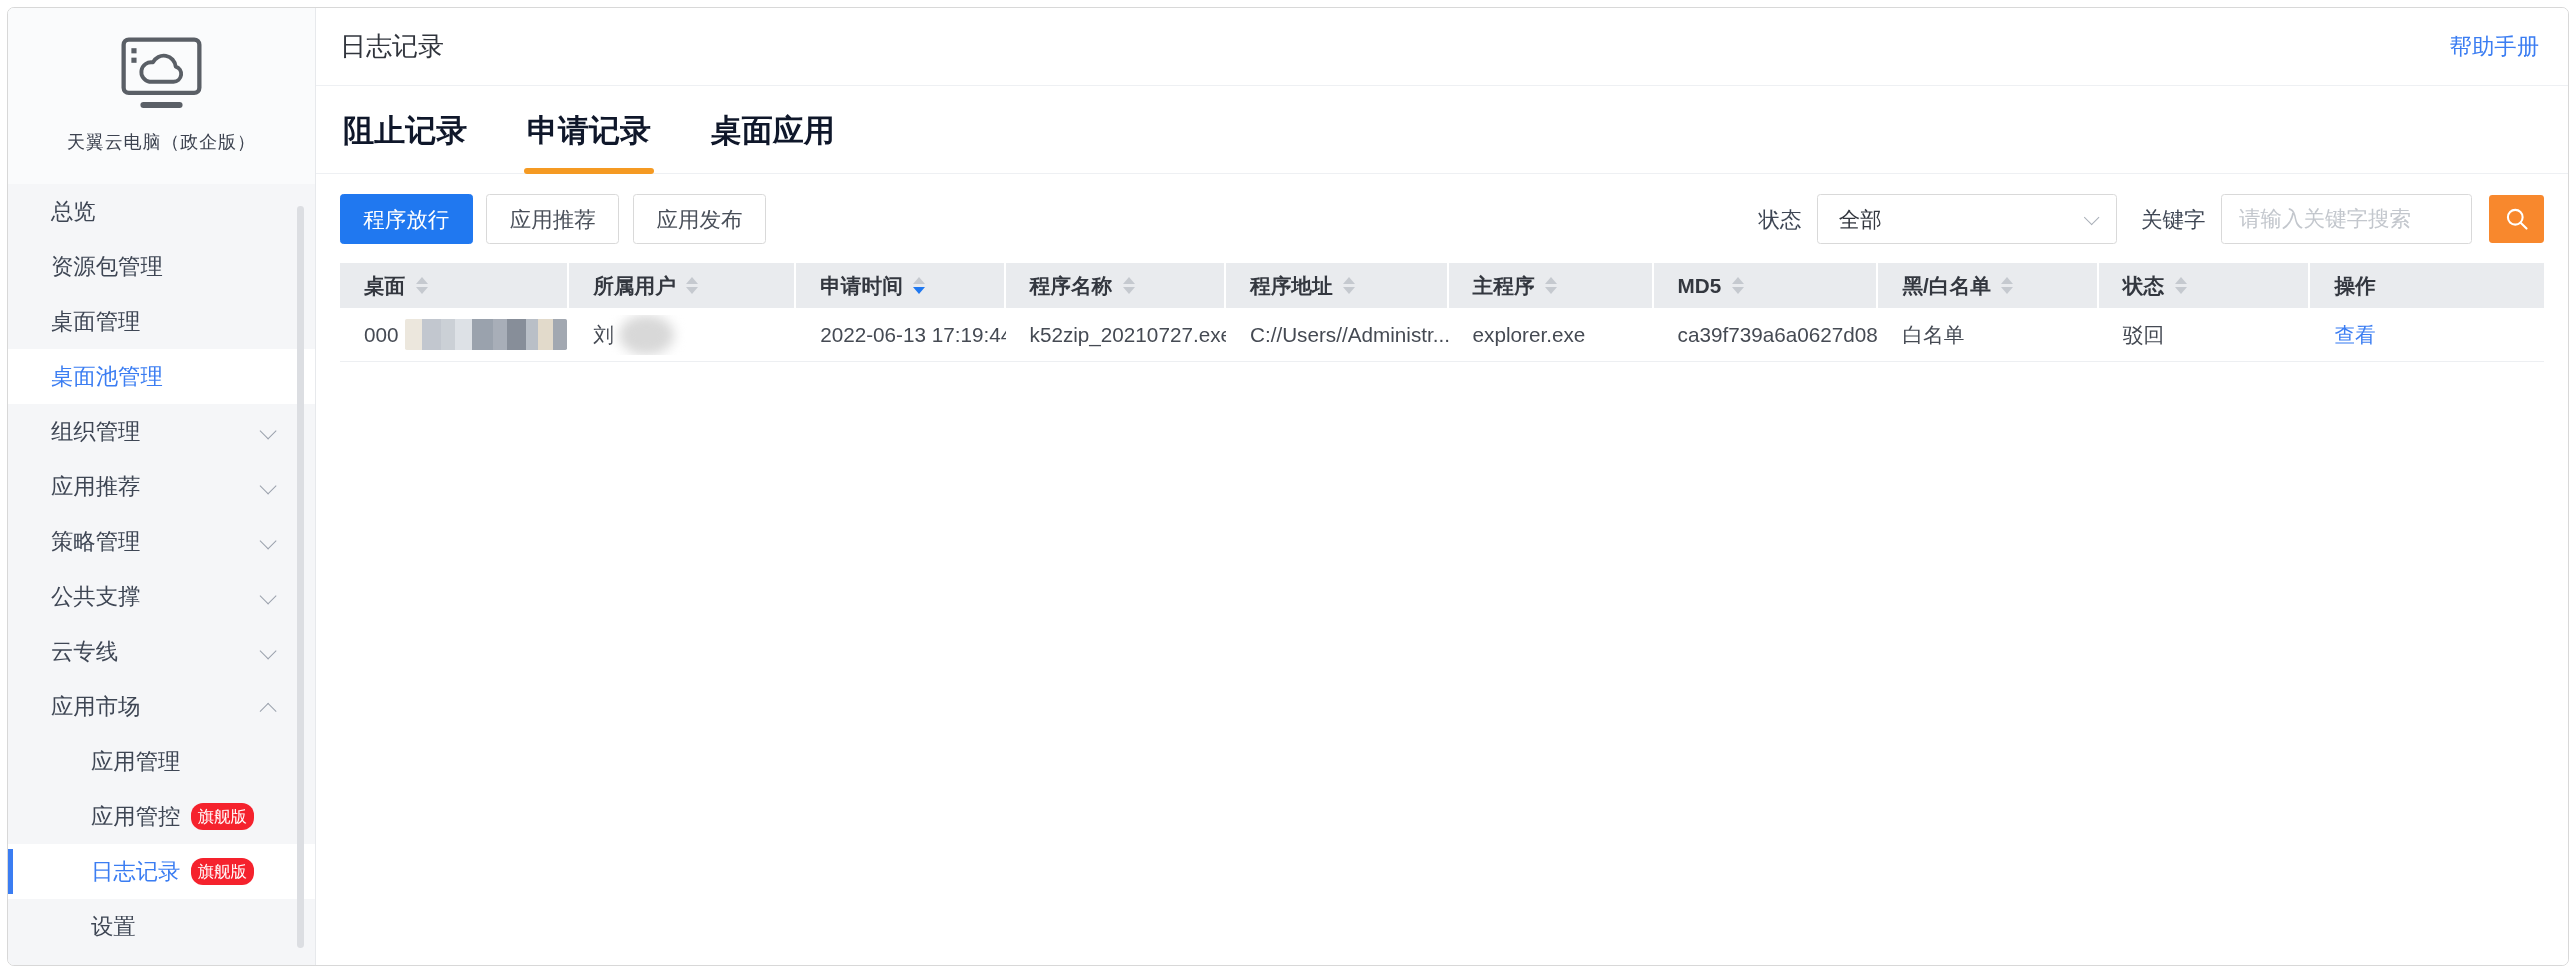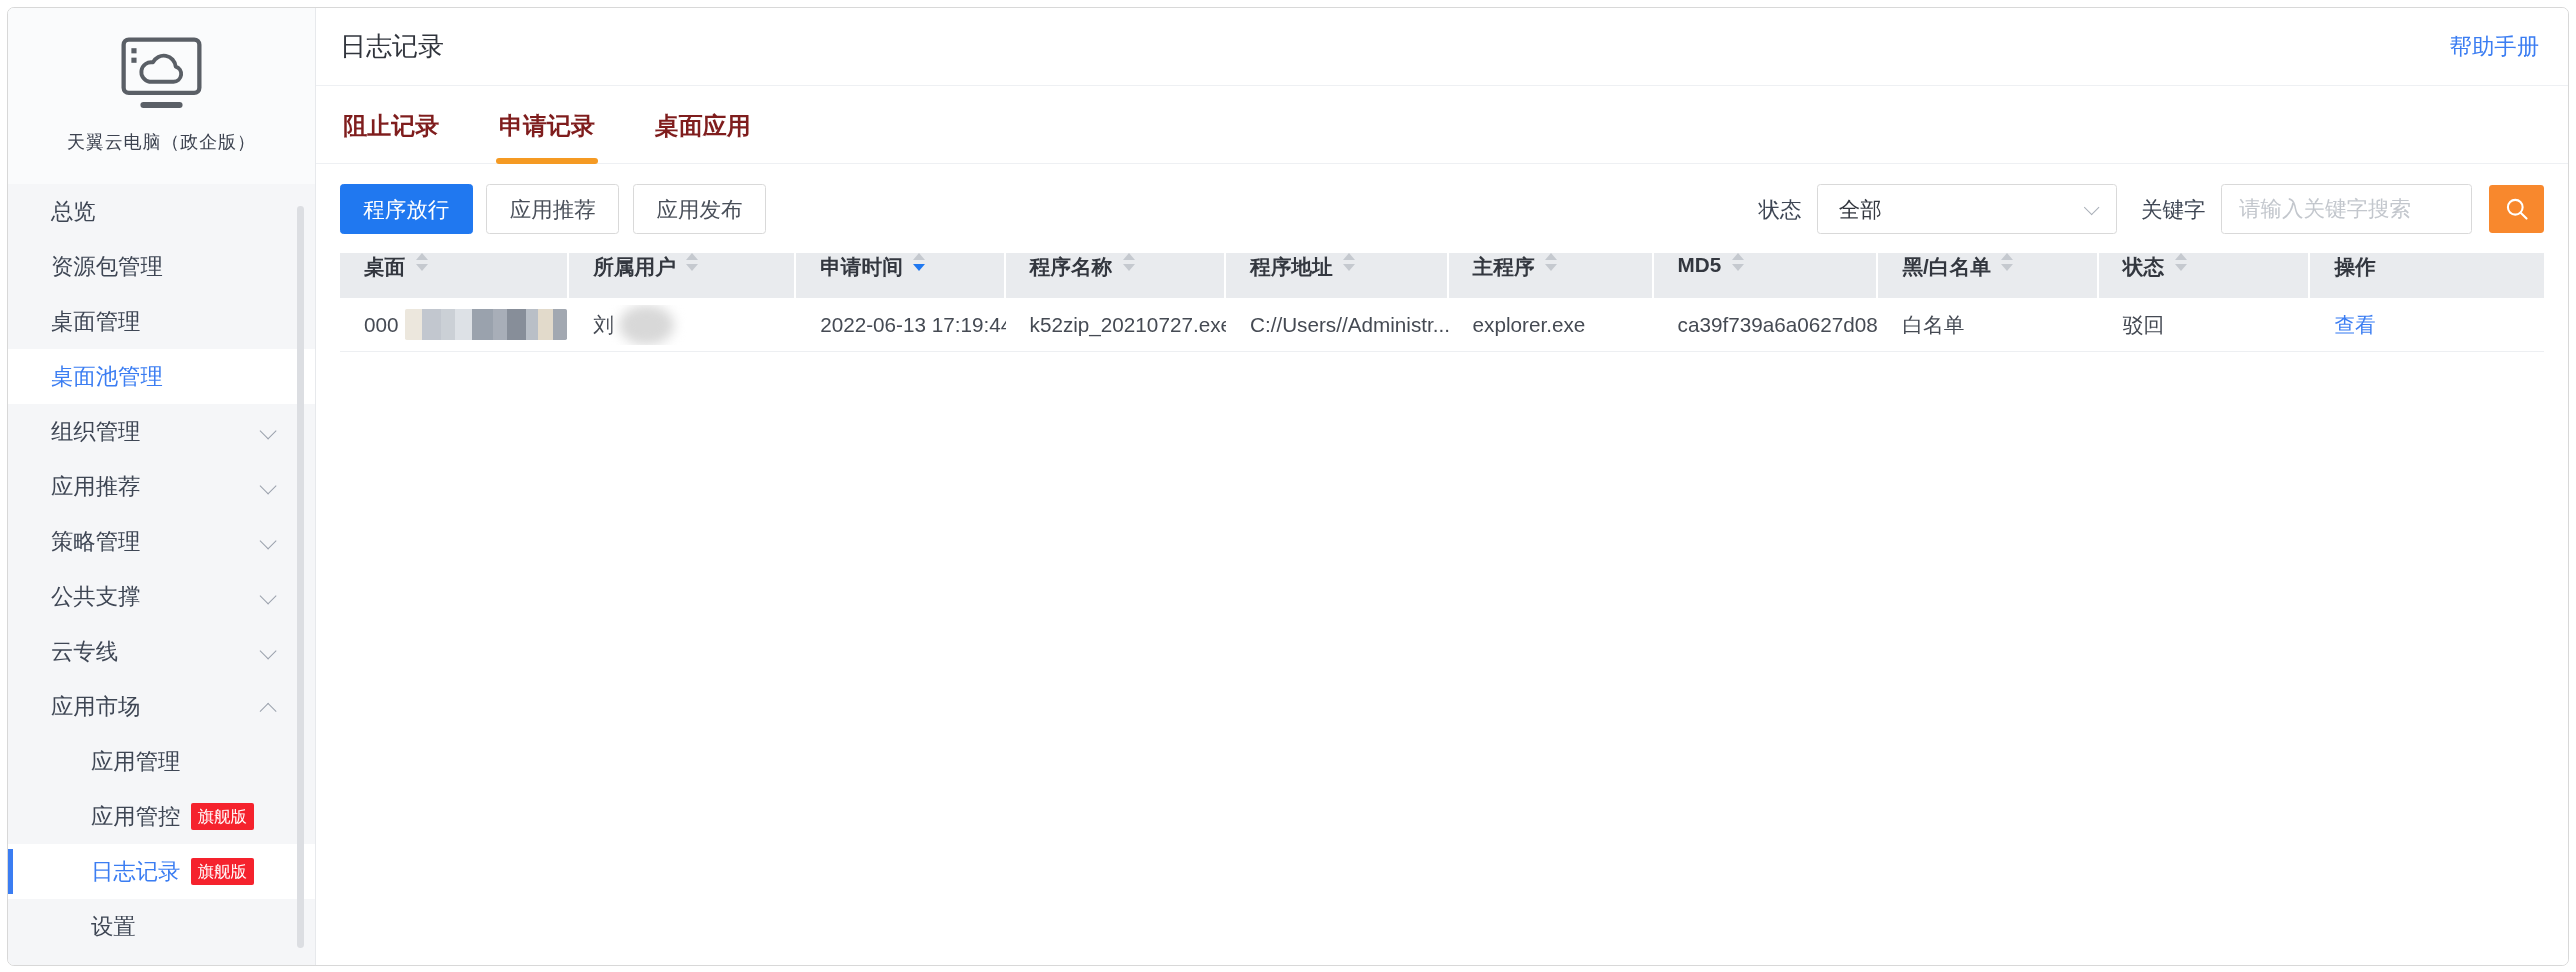--- a/index.html
+++ b/index.html
@@ -12,52 +12,52 @@
   .logo-box{height:176px;background:#fafbfc;display:flex;flex-direction:column;align-items:center;justify-content:center;gap:19px;}
   .logo-icon{width:83px;height:74px;}
   .logo-title{font-size:18px;color:#3d4350;letter-spacing:0.9px;white-space:nowrap;}
   .menu{display:flex;flex-direction:column;}
   .menu-item{position:relative;height:55px;display:flex;align-items:center;padding-left:43px;font-size:22.4px;color:#3e4654;cursor:pointer;}
   .menu-item.sub{padding-left:83px;}
   .menu-item.highlight{background:var(--sidebar-active-bg);color:var(--link-blue);}
   .menu-item.active{background:var(--sidebar-active-bg);color:var(--link-blue);}
   .menu-item.active::before{content:"";position:absolute;left:0;top:5.2px;bottom:5.2px;width:5.2px;background:var(--link-blue);}
   .mi-label{white-space:nowrap;}
-  .badge{margin-left:10.3px;background:var(--badge-red);color:#fff;font-size:16.4px;line-height:1;padding:5.2px 6.9px;border-radius:2px;white-space:nowrap;}
+  .badge{margin-left:10.3px;background:var(--badge-red);color:#fff;font-size:16.4px;line-height:1;padding:5.2px 6.9px;border-radius:12px;white-space:nowrap;}
   .chev{position:absolute;right:41px;width:11.2px;height:11.2px;border-right:1.7px solid #9aa1ac;border-bottom:1.7px solid #9aa1ac;}
   .chev.down{transform:rotate(45deg);top:20.7px;}
   .chev.up{transform:rotate(-135deg);top:26px;}
   .side-scrollbar{position:absolute;right:11.2px;top:198px;width:6.9px;height:742px;background:#dcdee2;border-radius:3.4px;}
 
   
   .main{flex:1;background:#fff;display:flex;flex-direction:column;min-width:0;}
   .page-header{height:77px;display:flex;align-items:center;justify-content:space-between;padding:0 29px 0 24px;border-bottom:1.7px solid var(--divider);}
   .page-title{font-size:26px;color:#30343c;}
   .help-link{font-size:22.4px;color:var(--link-blue);cursor:pointer;}
 
   .tabs-row{display:flex;gap:53px;padding:0 24px;border-bottom:1.7px solid var(--divider);}
-  .tab{position:relative;padding:24px 3.4px 20.7px;font-size:24px;font-weight:700;color:#7f1d1d;cursor:pointer;}
+  .tab{position:relative;padding:24px 3.4px 20.7px;font-size:31px;font-weight:700;color:#0f172a;cursor:pointer;}
   .tab.active::after{content:"";position:absolute;left:0;right:0;bottom:-1.7px;height:6px;border-radius:3.4px;background:var(--tab-orange);}
 
   .toolbar{display:flex;align-items:center;padding:20.7px 24px 0 24px;}
   .btn{height:50px;padding:0 22.4px;border-radius:3.4px;font-size:21.5px;display:flex;align-items:center;justify-content:center;cursor:pointer;margin-right:13.8px;box-sizing:border-box;}
   .btn.primary{background:var(--primary-blue);color:#fff;border:0.9px solid var(--primary-blue);}
   .btn.outline{background:#fff;color:#494f59;border:1.7px solid #d9d9d9;}
   .toolbar-spacer{flex:1;}
   .filter-label{font-size:21.5px;color:#3e4654;margin-right:15.5px;white-space:nowrap;}
   .kw-label{margin-left:24px;}
   .select{position:relative;width:300px;height:50px;border:1.7px solid #d9d9d9;border-radius:3.4px;background:#fff;display:flex;align-items:center;padding:0 20.7px;box-sizing:border-box;font-size:21.5px;color:#33373f;cursor:pointer;}
   .select .chev2{position:absolute;right:19px;top:17px;width:10.3px;height:10.3px;border-right:1.7px solid #aab0b9;border-bottom:1.7px solid #aab0b9;transform:rotate(45deg);}
   .kw-input{width:251px;height:50px;border:1.7px solid #d9d9d9;border-radius:3.4px;box-sizing:border-box;font-size:21.5px;color:#33373f;padding:0 17px;outline:none;font-family:inherit;}
   .kw-input::placeholder{color:#c3c7cd;}
   .search-btn{width:55px;height:48px;margin-left:17px;background:var(--search-orange);border:none;border-radius:3.4px;display:flex;align-items:center;justify-content:center;cursor:pointer;}
 
   .table{margin:19px 24px 0 24px;}
   .thead{display:flex;}
-  .th{position:relative;height:45px;background:var(--header-bg);display:flex;align-items:flex-start;padding-left:24px;box-sizing:border-box;font-size:20.7px;font-weight:700;color:#33373f;border-right:2.6px solid #fff;cursor:pointer;}
+  .th{position:relative;height:45px;background:var(--header-bg);display:flex;align-items:center;padding-left:24px;box-sizing:border-box;font-size:20.7px;font-weight:700;color:#33373f;border-right:2.6px solid #fff;cursor:pointer;}
   .th:last-child{border-right:none;cursor:default;}
   .sort{display:inline-flex;flex-direction:column;gap:3.4px;margin-left:10.3px;}
   .tri{width:0;height:0;border-left:6px solid transparent;border-right:6px solid transparent;}
   .tri.up{border-bottom:7.7px solid #c5c9cf;}
   .tri.down{border-top:7.7px solid #c5c9cf;}
   .sort.desc .tri.down{border-top-color:var(--primary-blue);}
   .trow{display:flex;height:53px;align-items:center;border-bottom:1.7px solid #edeff2;}
   .td{display:flex;align-items:center;padding-left:24px;box-sizing:border-box;font-size:20.7px;color:#454a53;white-space:nowrap;overflow:hidden;}
   .mosaic{display:inline-block;width:162px;height:31px;margin-left:6.9px;border-radius:1.7px;
     background:linear-gradient(90deg,#ece7dd 0 17px,#c2c7cf 17px 36px,#cbd0d6 36px 50px,#dde1e6 50px 67px,#9aa2ad 67px 88px,#a8aeb8 88px 102px,#878e99 102px 121px,#b9bfc7 121px 133px,#e2dacb 133px 148px,#a2a8b1 148px 162px);}

